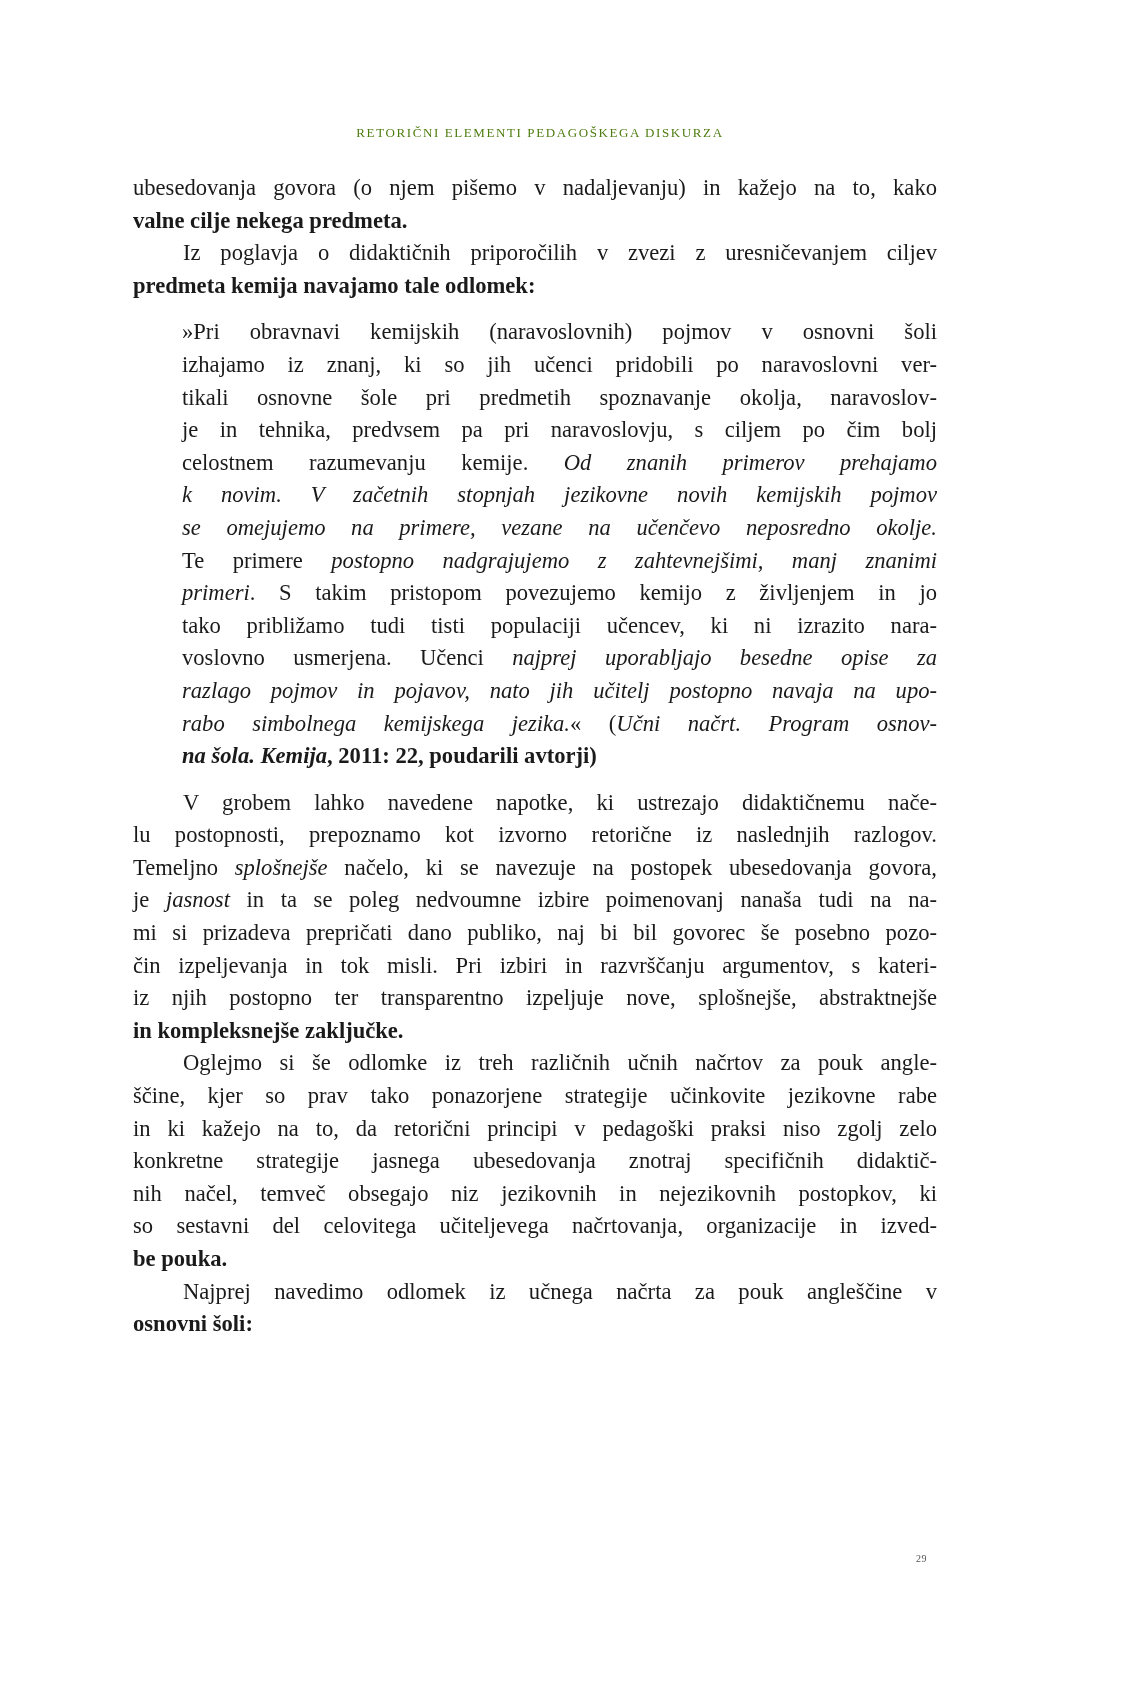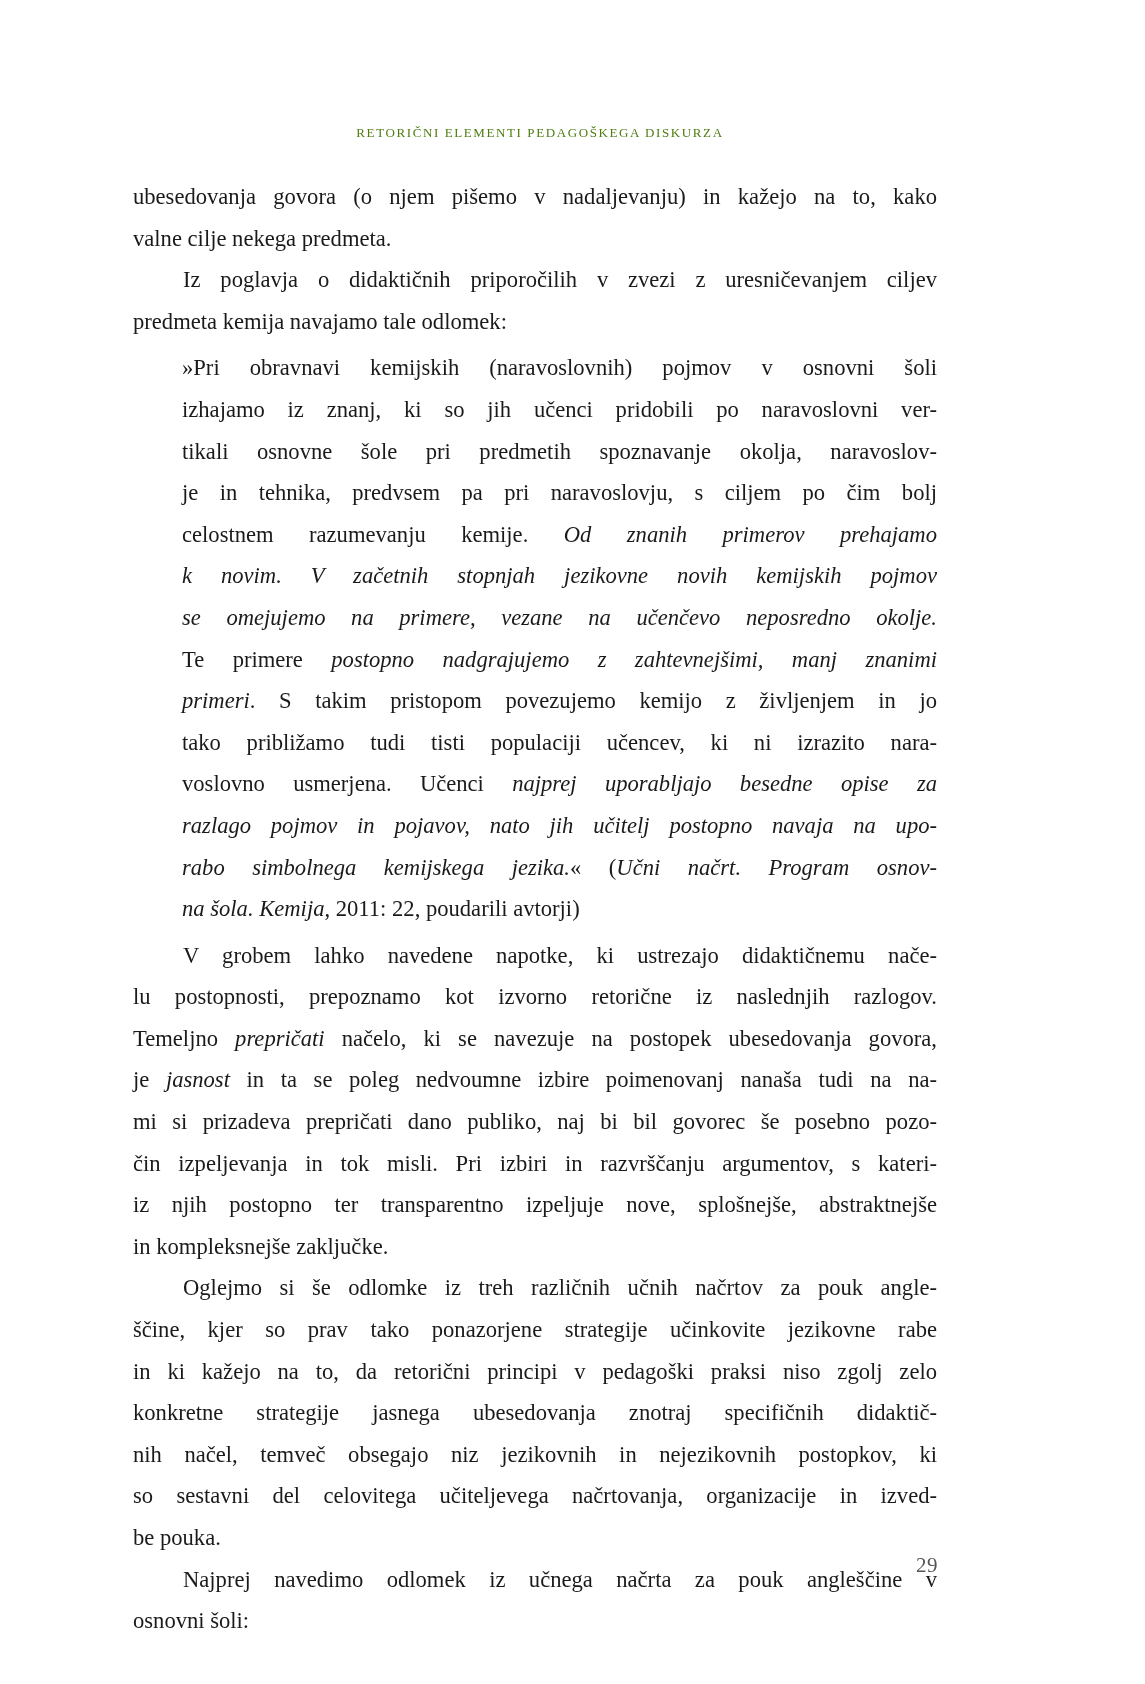--- a/index.html
+++ b/index.html
@@ -41,34 +41,34 @@
     }
     .quote {
       margin: 14px 0 14px 49px !important;
       width: 755px;
     }
     .line {
       display: block;
       text-align: justify;
       text-align-last: justify;
       white-space: nowrap;
-      margin-top: 9px;
     }
     .line.last {
       text-align-last: left;
+      font-weight: bold;
     }
     .line.indent-line {
       padding-left: 50px;
     }
     em { font-style: italic; }
     .page-number {
       position: absolute;
       top: 1553px;
       left: 916px;
-      font-size: 21px;
+      font-size: 10px;
       color: #555;
       letter-spacing: 0.5px;
     }
   </style>
 </head>
 <body>
 
 <div class="running-head">RETORIČNI ELEMENTI PEDAGOŠKEGA DISKURZA</div>
 
 <div class="text-block">
@@ -96,21 +96,21 @@
     <span class="line">tako približamo tudi tisti populaciji učencev, ki ni izrazito nara-</span>
     <span class="line"><span>voslovno usmerjena. Učenci </span><em>najprej uporabljajo besedne opise za</em></span>
     <span class="line"><em>razlago pojmov in pojavov, nato jih učitelj postopno navaja na upo-</em></span>
     <span class="line"><em>rabo simbolnega kemijskega jezika.</em><span>« (</span><em>Učni načrt. Program osnov-</em></span>
     <span class="line last"><em>na šola. Kemija</em><span>, 2011: 22, poudarili avtorji)</span></span>
   </p>
 
   <p>
     <span class="line indent-line">V grobem lahko navedene napotke, ki ustrezajo didaktičnemu nače-</span>
     <span class="line">lu postopnosti, prepoznamo kot izvorno retorične iz naslednjih razlogov.</span>
-    <span class="line"><span>Temeljno </span><em>prepričati</em><span> načelo, ki se navezuje na postopek ubesedovanja govora,</span></span>
+    <span class="line"><span>Temeljno </span><em>splošnejše</em><span> načelo, ki se navezuje na postopek ubesedovanja govora,</span></span>
     <span class="line"><span>je </span><em>jasnost</em><span> in ta se poleg nedvoumne izbire poimenovanj nanaša tudi na na-</span></span>
     <span class="line">mi si prizadeva prepričati dano publiko, naj bi bil govorec še posebno pozo-</span>
     <span class="line">čin izpeljevanja in tok misli. Pri izbiri in razvrščanju argumentov, s kateri-</span>
     <span class="line">iz njih postopno ter transparentno izpeljuje nove, splošnejše, abstraktnejše</span>
     <span class="line last">in kompleksnejše zaključke.</span>
   </p>
 
   <p>
     <span class="line indent-line">Oglejmo si še odlomke iz treh različnih učnih načrtov za pouk angle-</span>
     <span class="line">ščine, kjer so prav tako ponazorjene strategije učinkovite jezikovne rabe</span>

